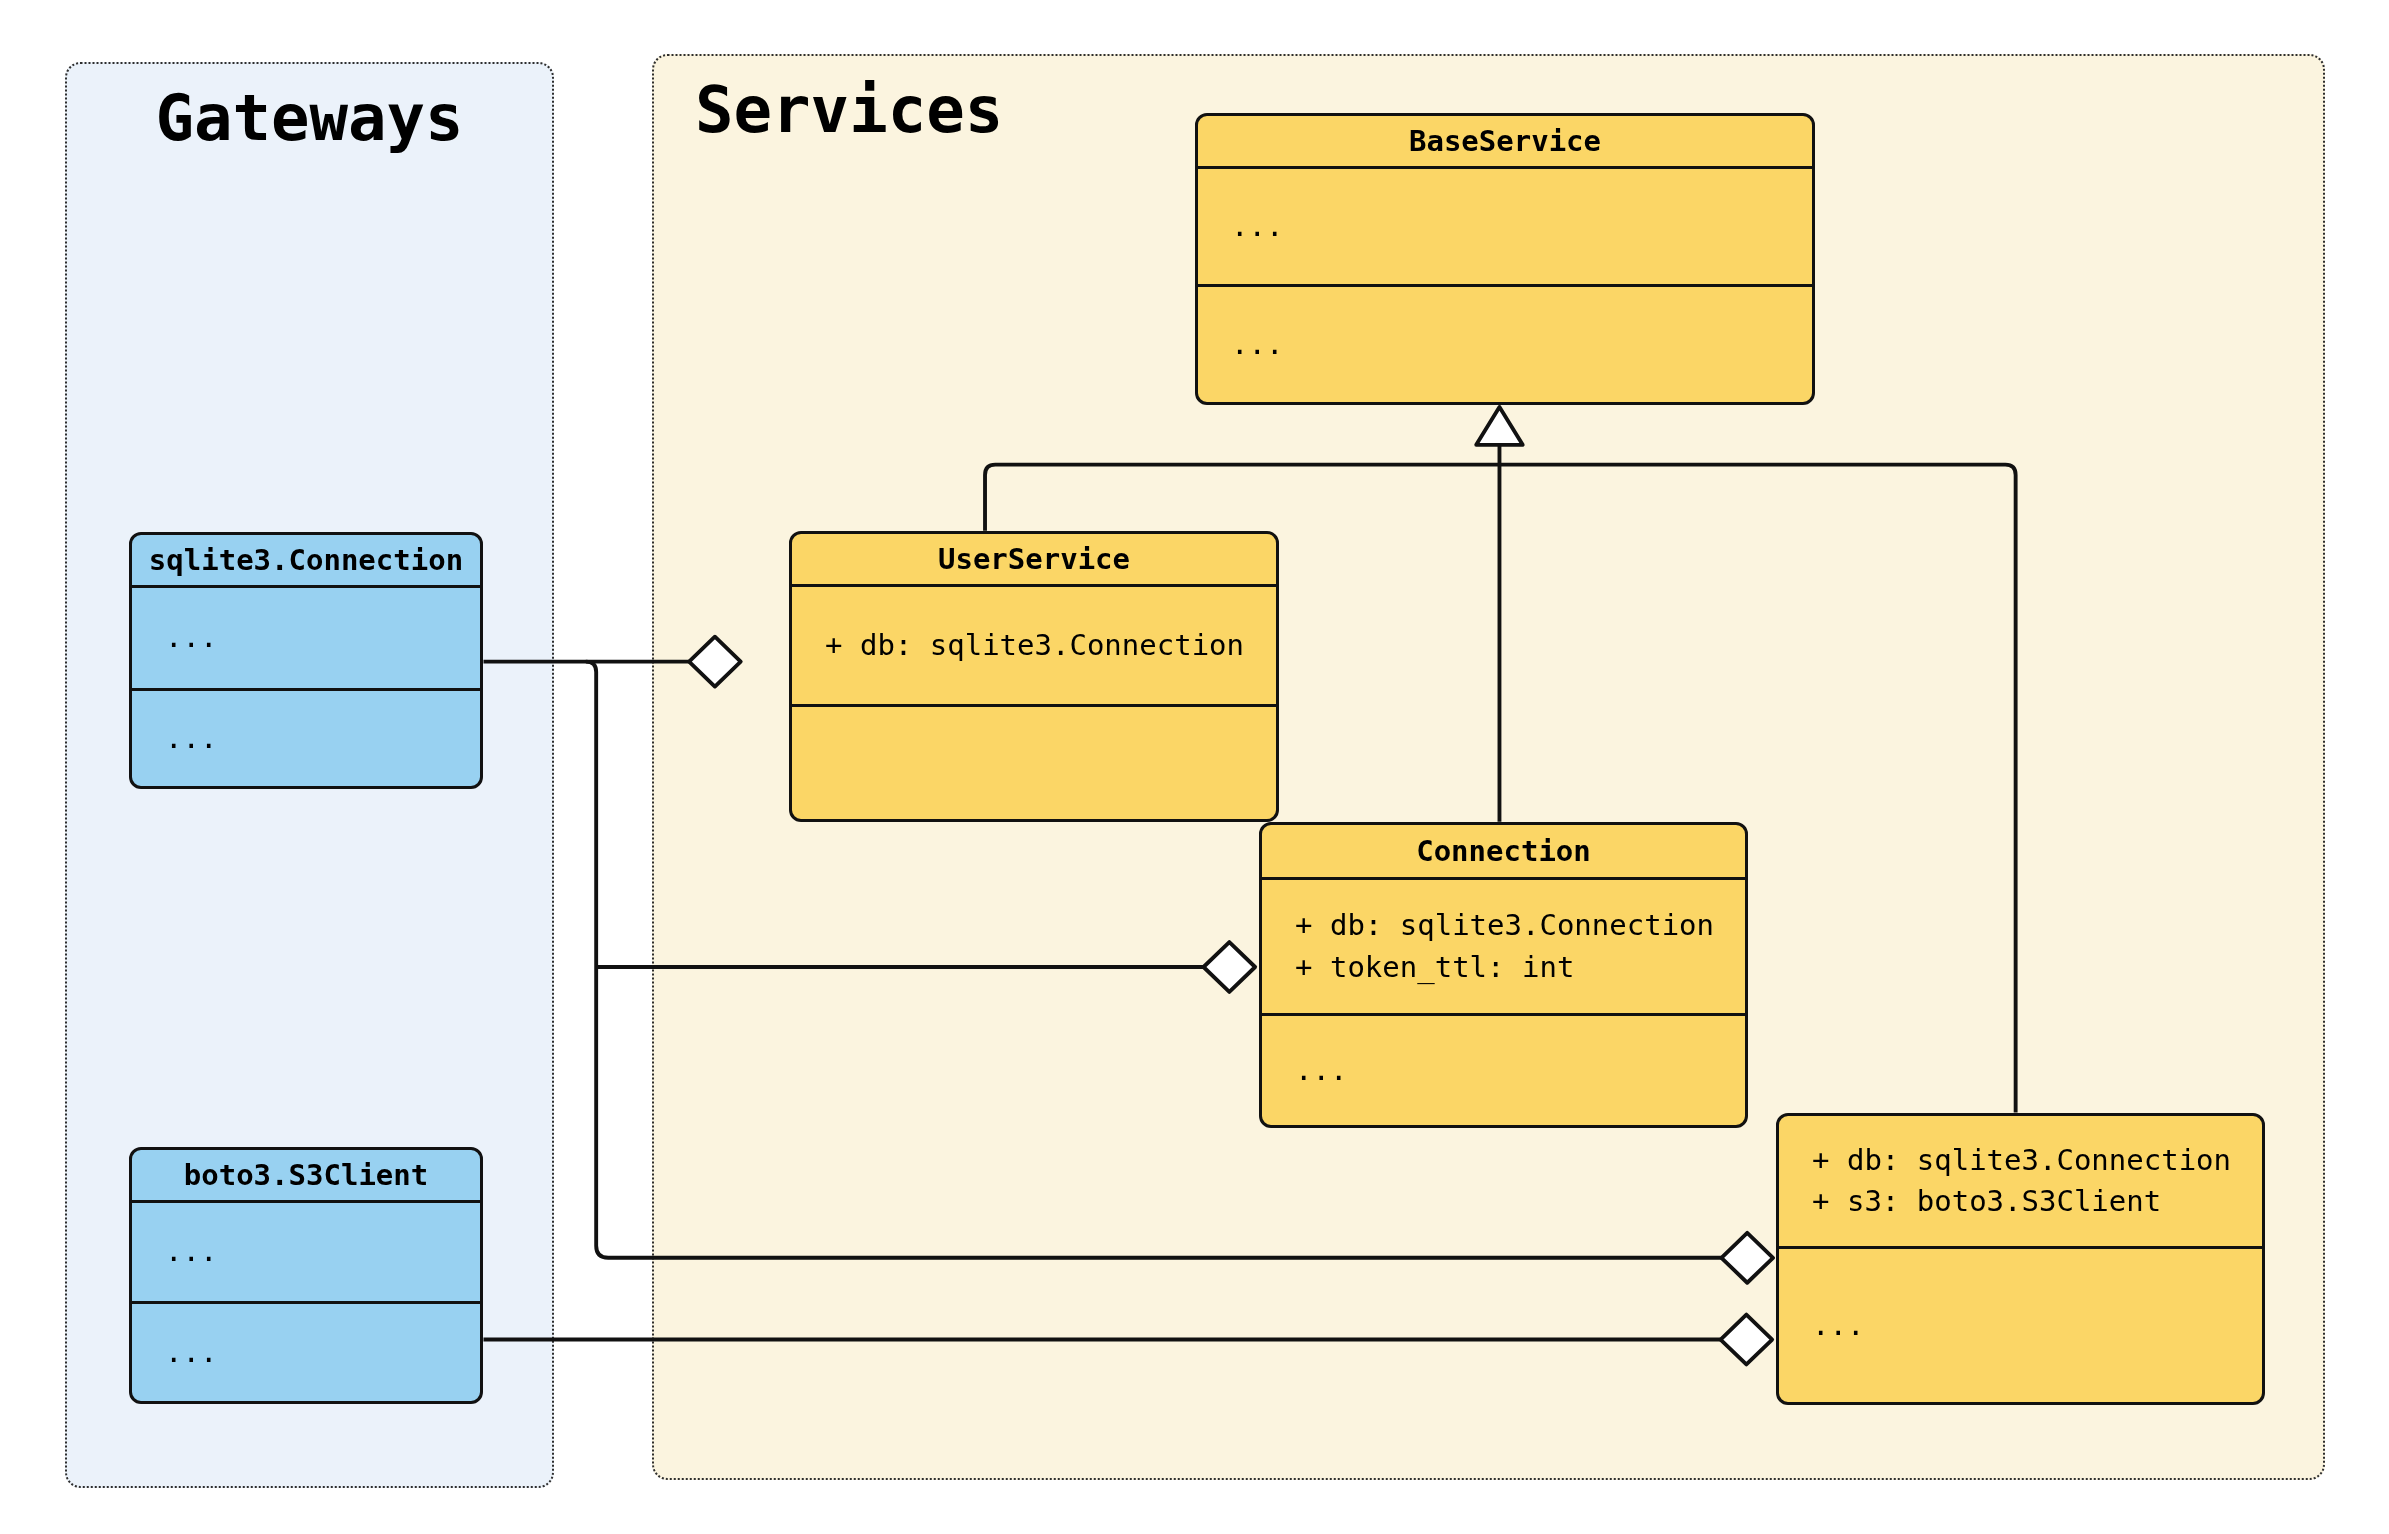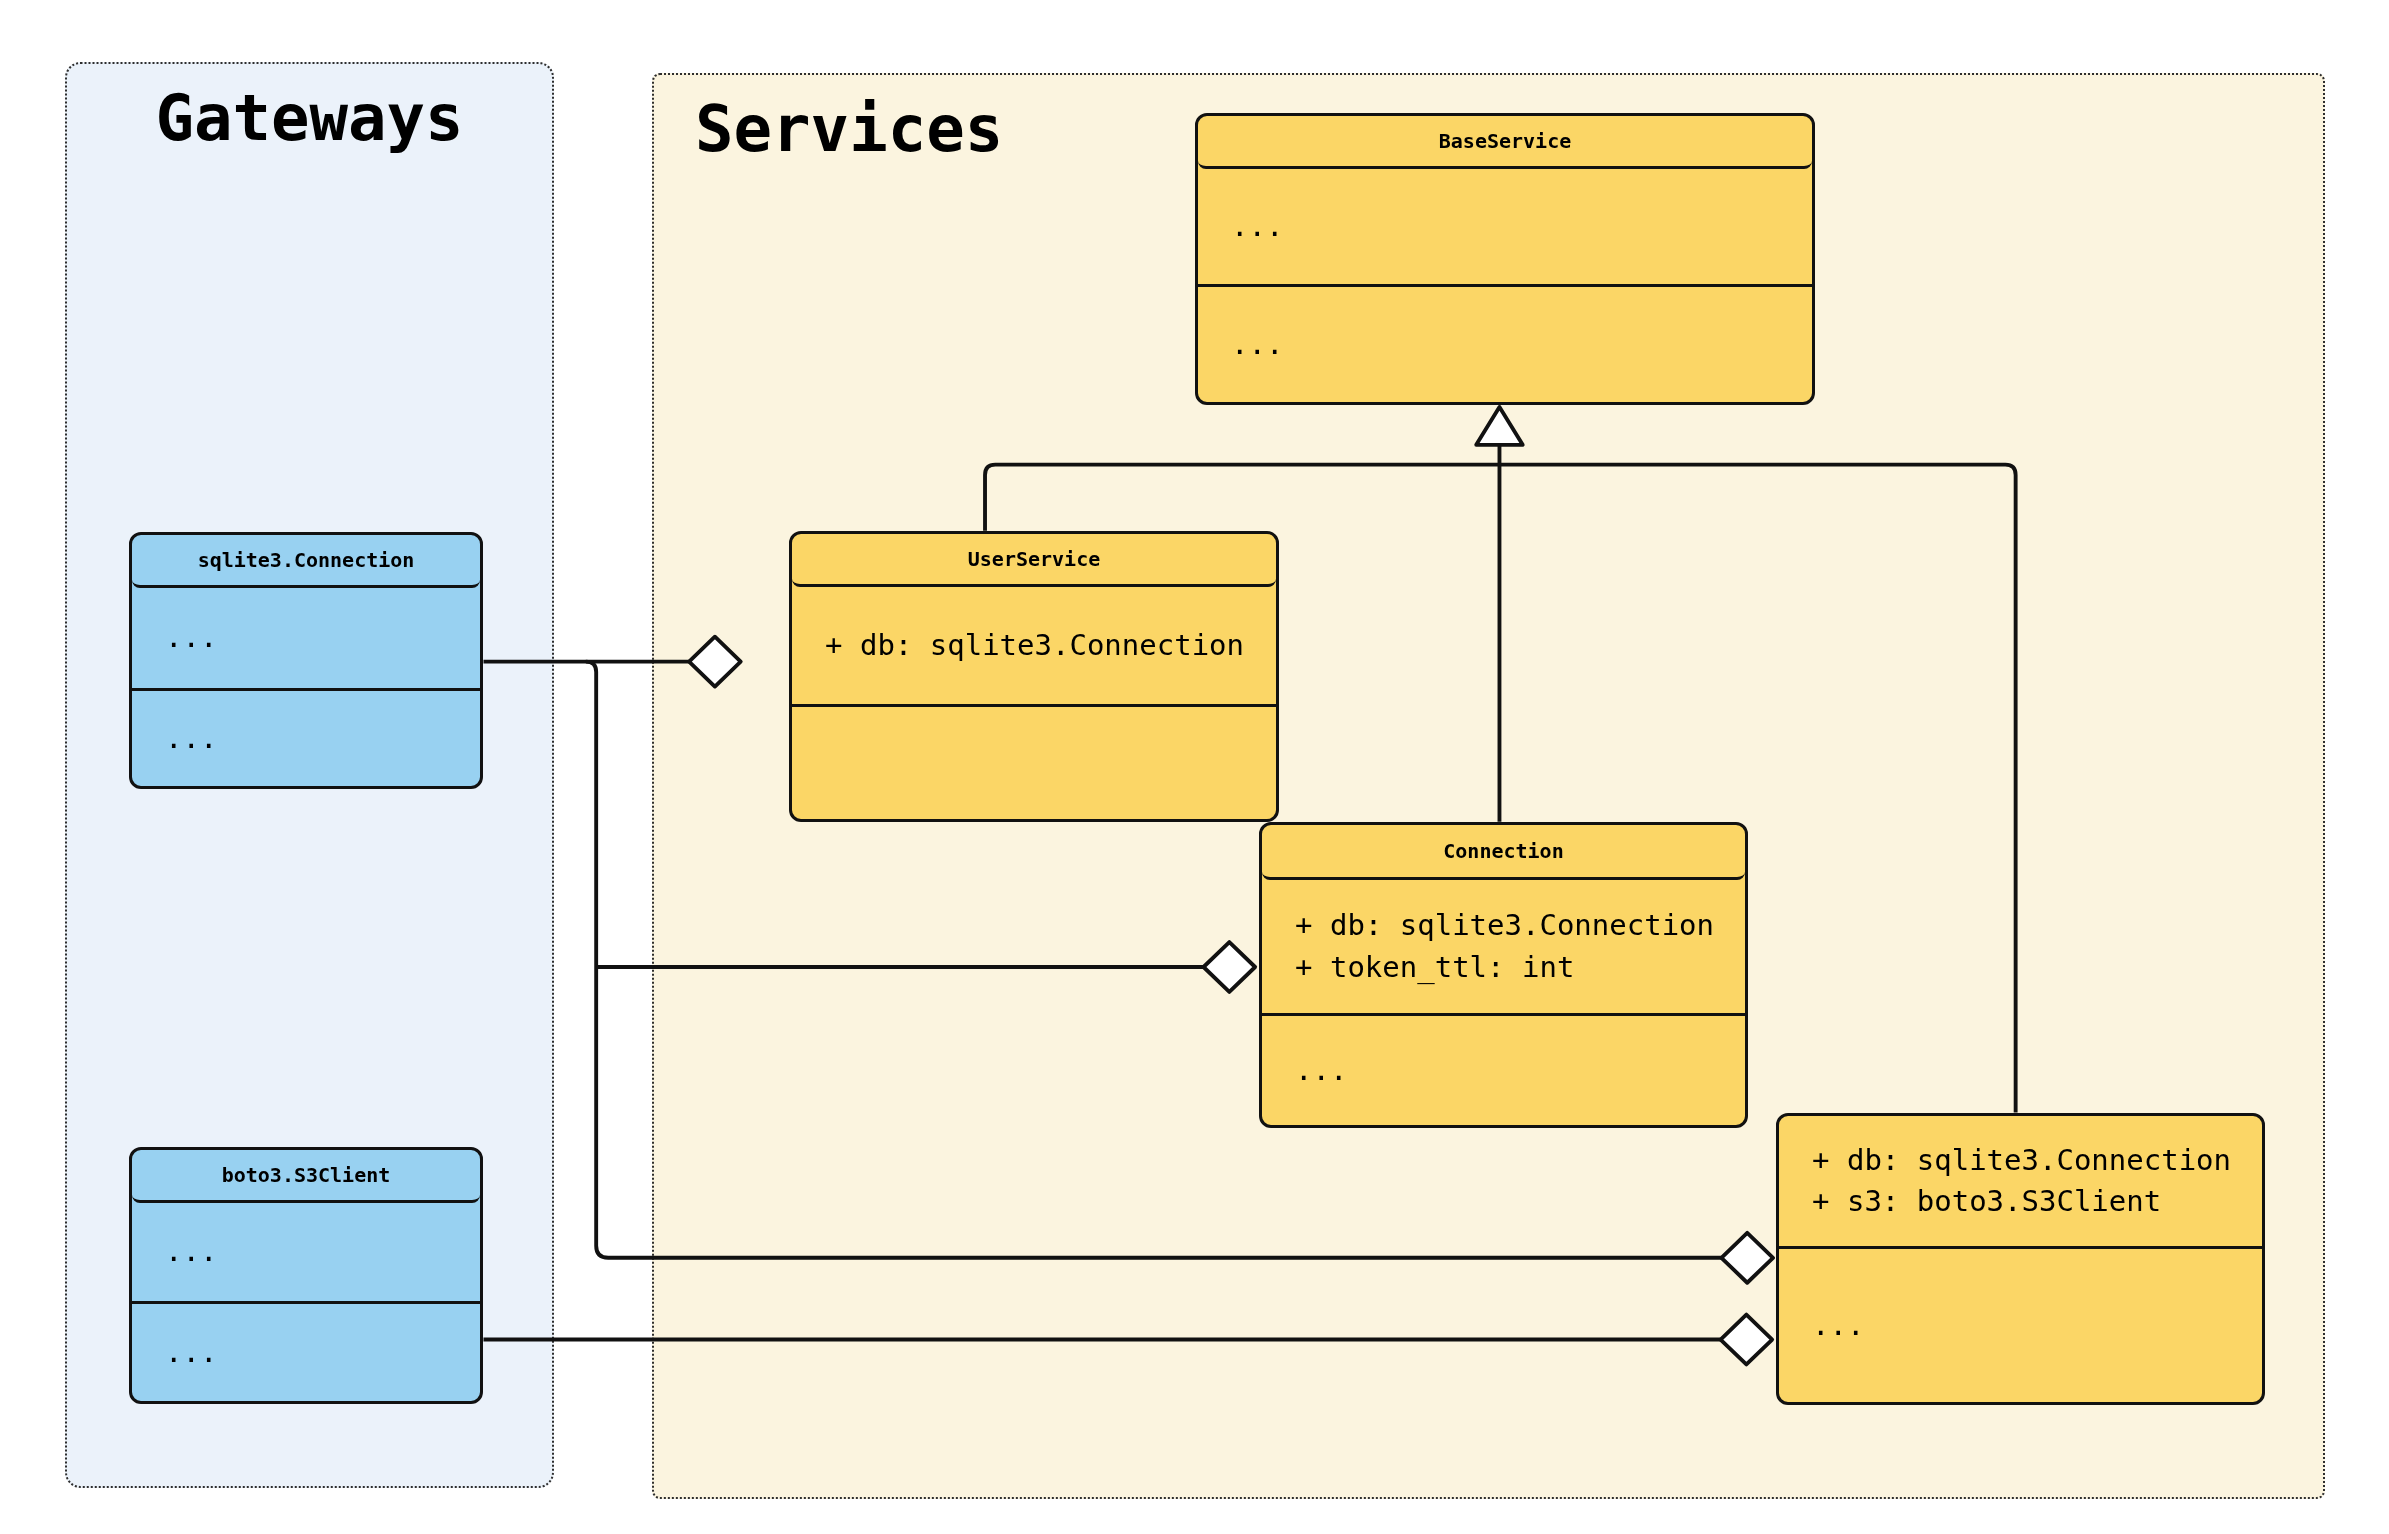--- a/index.html
+++ b/index.html
@@ -19,23 +19,22 @@
     position: absolute;
     border: 2.6px dotted #2e2e2e;
     border-radius: 15.5px;
     box-sizing: border-box;
   }
   .group.gateways {
     left: 65px; top: 62px; width: 489px; height: 1426px;
     background: #EBF2FA;
   }
   .group.services {
-    left: 652px; top: 73px; width: 1673px; height: 1426px;
+    left: 652px; top: 54px; width: 1673px; height: 1426px;
     background: #FBF4DF;
-    border-radius: 8px;
   }
   .group-title {
     font-weight: bold;
     font-size: 64px;
     line-height: 1.0;
     padding-top: 22.4px;
     white-space: nowrap;
   }
   .group.gateways .group-title { text-align: center; }
   .group.services .group-title { text-align: left; padding-left: 41px; }
@@ -74,23 +73,22 @@
   .uml-class.yellow { background: #FBD666; }
   .uml-class.blue   { background: #98D1F1; }
 
   .uml-head {
     box-sizing: border-box;
     border-bottom: 3.4px solid #111111;
     display: flex;
     align-items: center;
     justify-content: center;
     font-weight: bold;
-    font-size: 20px;
+    font-size: 29px;
     flex: 0 0 auto;
-    border-radius: 8px;
   }
   .uml-attrs {
     box-sizing: border-box;
     border-bottom: 3.4px solid #111111;
     display: flex;
     align-items: center;
     padding-left: 33px;
     padding-right: 8.6px;
     font-size: 29px;
     line-height: 1.42;

